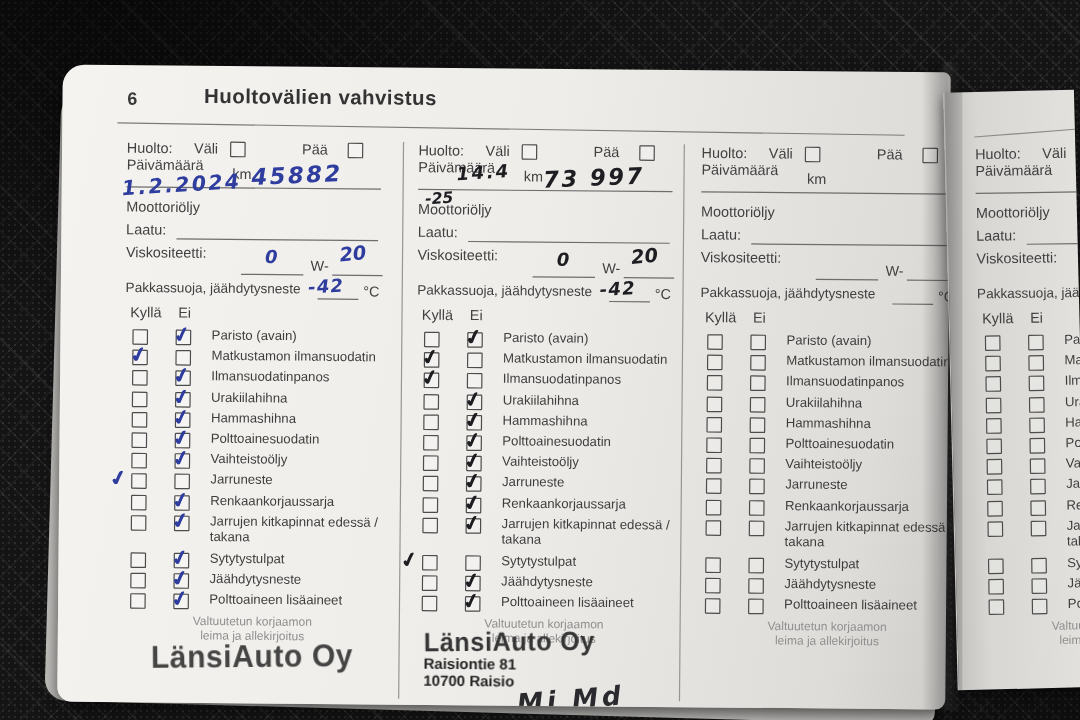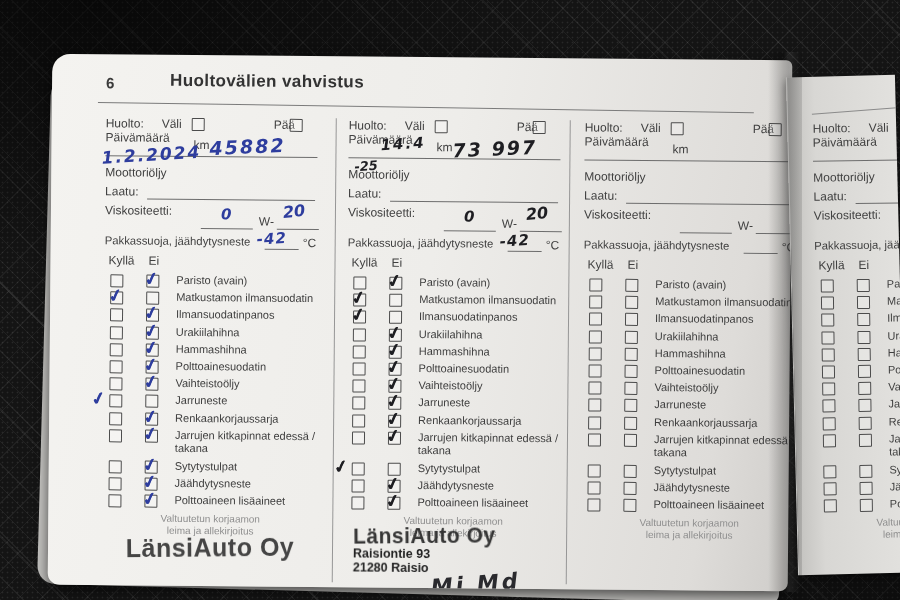--- a/index.html
+++ b/index.html
@@ -40,21 +40,21 @@
   .vl-1{left:284px}.vl-2{left:518px}
   
   .svc-col{position:absolute;top:62px;width:216px;height:468px;color:#3e3e3e;font-size:12px;}
   .col-0{left:54px}.col-1{left:297px}.col-2{left:533px}
   .svc-col span{position:absolute;white-space:nowrap;}
   .lab{color:#414141;}
   .u{position:absolute;height:1px;background:#6d6d6d;}
   .box{position:absolute;width:11px;height:11px;border:1.5px solid #4c4c4c;border-radius:1px;background:rgba(255,255,255,0.25);}
   
   .f-huolto-l{left:0;top:0}.f-vali-l{left:56px;top:0}.f-vali-b{left:86px;top:1px}
-  .f-paa-l{left:168px;top:0}.f-paa-b{left:184px;top:1px}
+  .f-paa-l{left:146px;top:0}.f-paa-b{left:184px;top:1px}
   .f-pvm-l{left:0;top:14px}.f-km-l{left:88px;top:21px}
   .u-date{left:0;top:39px;width:212px}
   .f-oil-l{left:0;top:49px}
   .f-laatu-l{left:0;top:68px}.u-laatu{left:42px;top:82px;width:168px}
   .f-visc-l{left:0;top:87px}.u-visc1{left:96px;top:111px;width:52px}
   .f-w-l{left:154px;top:97px}.u-visc2{left:172px;top:111px;width:42px}
   .f-anti-l{left:0;top:118px;font-size:11.3px}.u-anti{left:160px;top:131px;width:34px}
   .f-c-l{left:198px;top:118px}
   .f-kylla-l{left:4px;top:137px}.f-ei-l{left:44px;top:137px}
   .checklist{position:absolute;left:0;top:156px;width:216px;}
@@ -344,22 +344,22 @@
             <span class="chk-label">Polttoaineen lisäaineet</span>
             <span class="mark m-no">✓</span>
           </div>
         </div>
 
   <div class="stamp-cap">
     <span>Valtuutetun korjaamon</span>
     <span>leima ja allekirjoitus</span>
   </div>
   <div class="stamp1">LänsiAuto Oy</div>
-  <div class="stamp2">Raisiontie 93</div>
-  <div class="stamp3">21280 Raisio</div>
+  <div class="stamp2">Raisiontie 81</div>
+  <div class="stamp3">10700 Raisio</div>
   <div class="signature">Mi Md</div>
 </section>
     <section class="svc-col col-2" style="--ink: #2e3d9e;">
   <span class="lab f-huolto-l">Huolto:</span>
   <span class="lab f-vali-l">Väli</span>
   <span class="box f-vali-b"></span>
   <span class="lab f-paa-l">Pää</span>
   <span class="box f-paa-b"></span>
 
   <span class="lab f-pvm-l">Päivämäärä</span>

